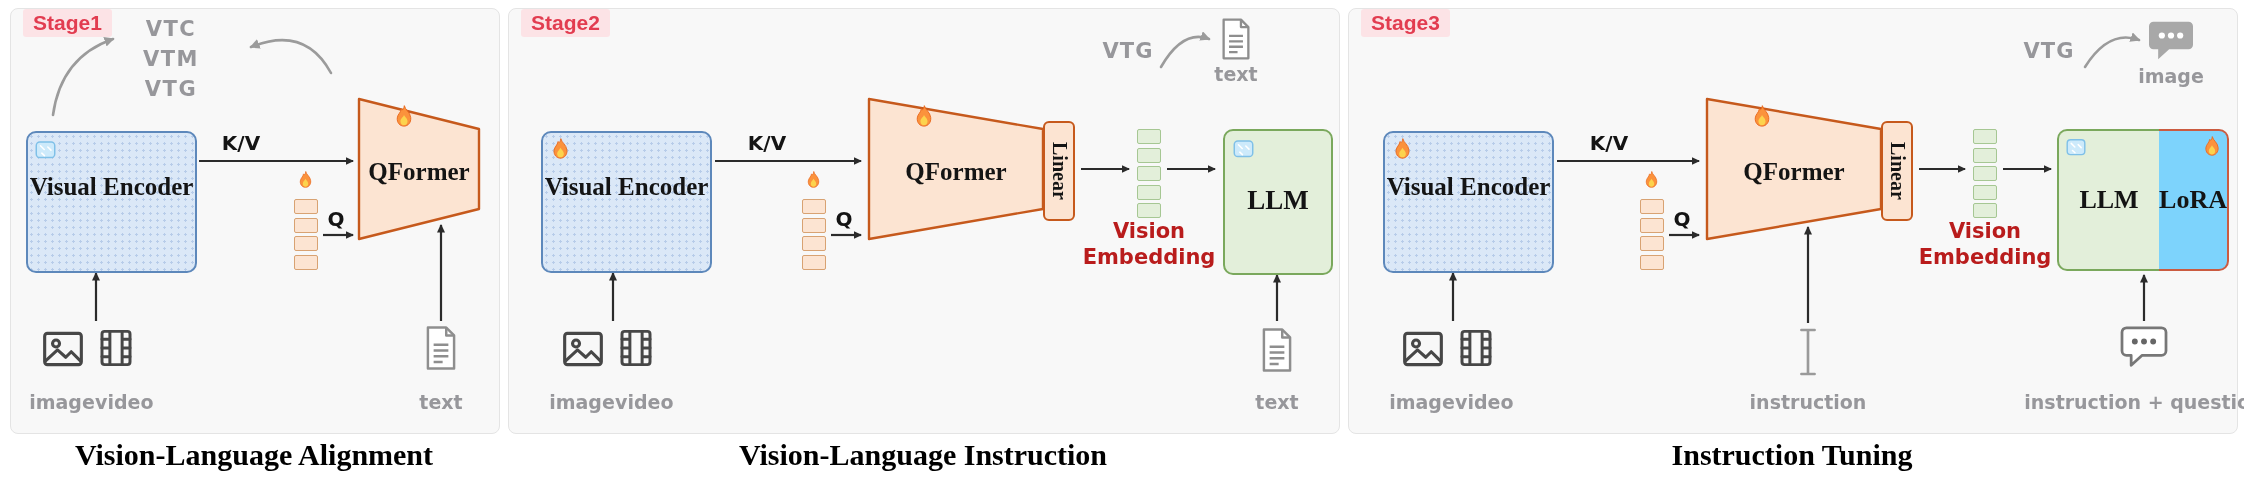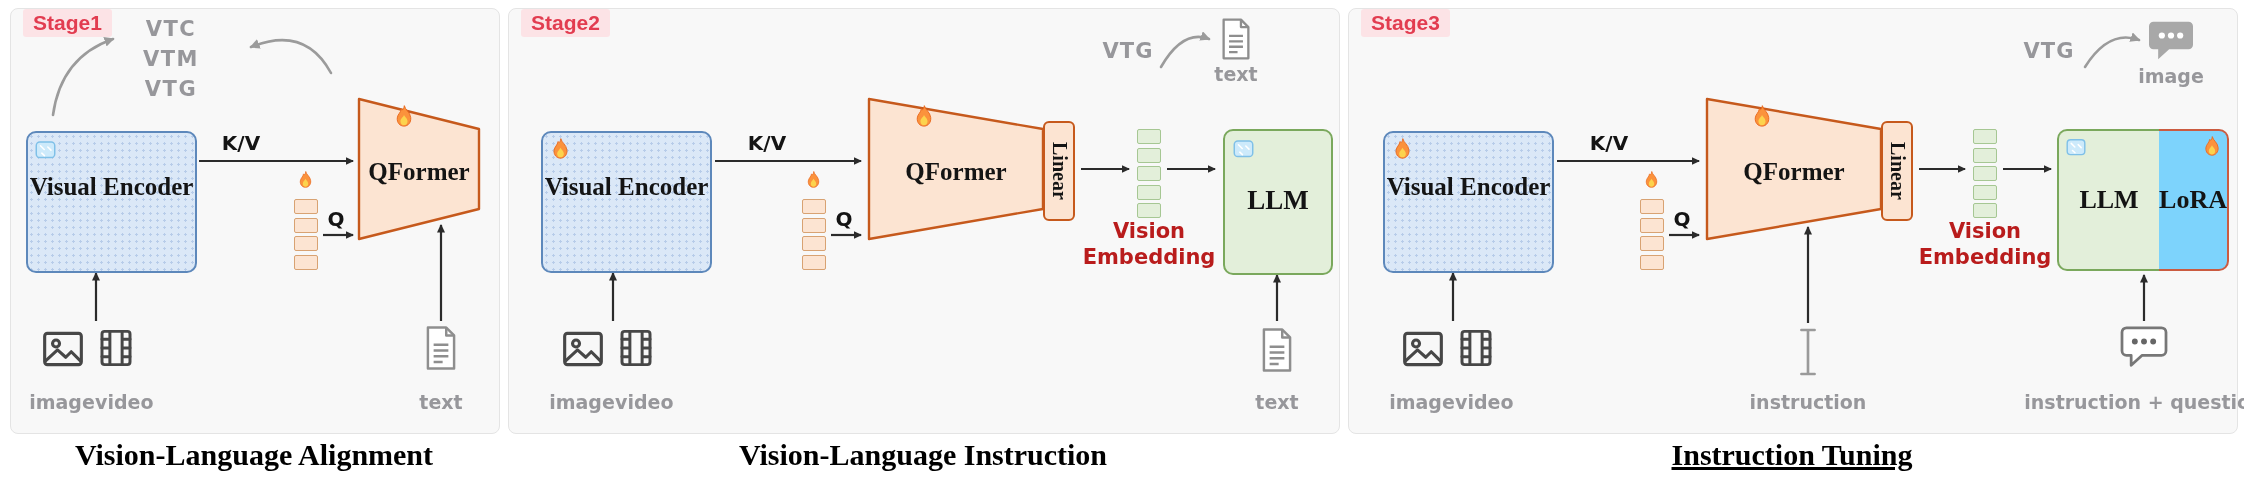--- a/index.html
+++ b/index.html
@@ -367,15 +367,15 @@
           <circle cx="8" cy="9" r="1.6" fill="#666"></circle>
           <circle cx="13" cy="9" r="1.6" fill="#666"></circle>
           <circle cx="18" cy="9" r="1.6" fill="#666"></circle>
         </svg>
     </span>
     <div class="abs icon-label" style="left:665px;top:382px;width:260px;">instruction + question</div>
   </div>
 
   <div class="caption" style="left:10px;width:488px;">Vision-Language Alignment</div>
   <div class="caption" style="left:508px;width:830px;">Vision-Language Instruction</div>
-  <div class="caption" style="left:1348px;width:888px;text-decoration:underline;">Instruction Tuning</div>
+  <div class="caption" style="left:1348px;width:888px;">Instruction Tuning</div>
 
 </div>
 
 </body></html>

